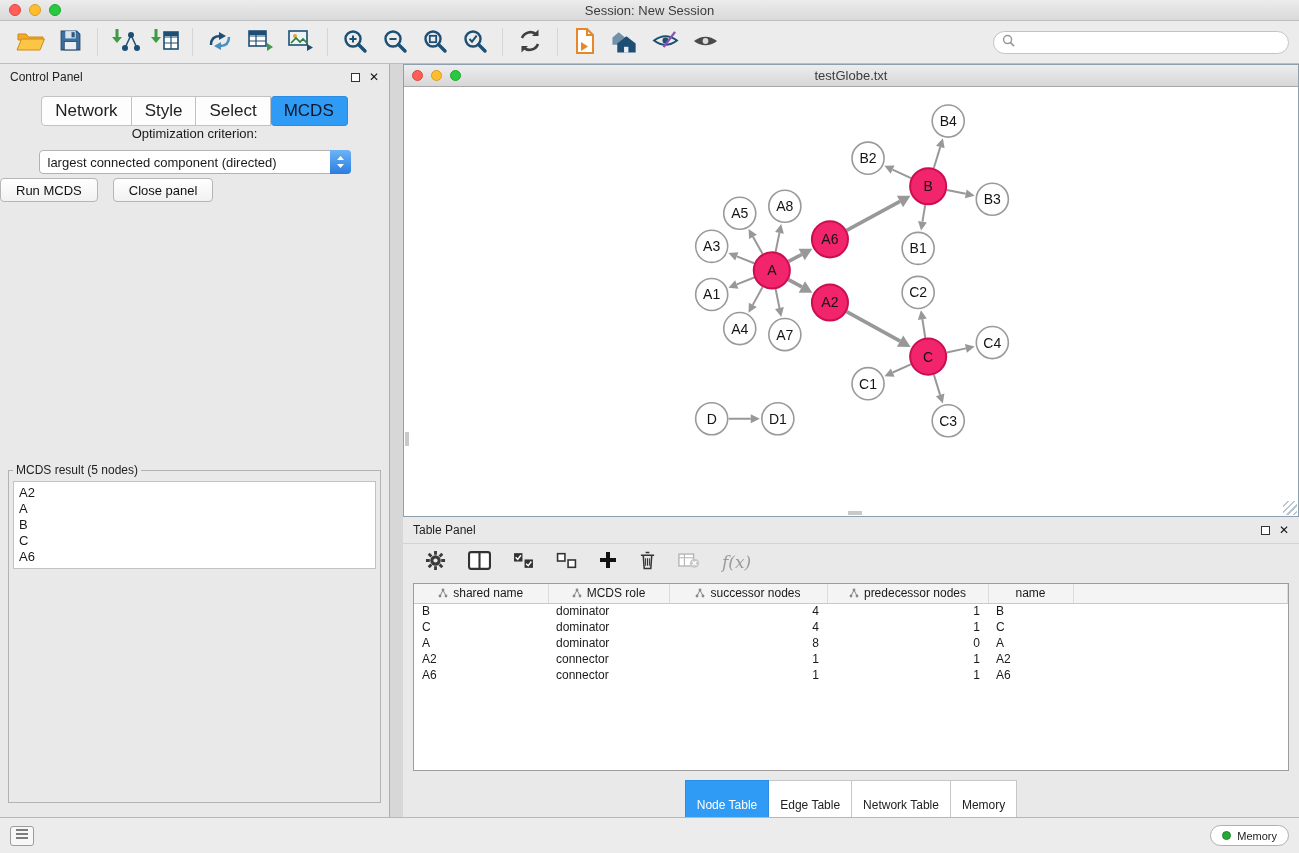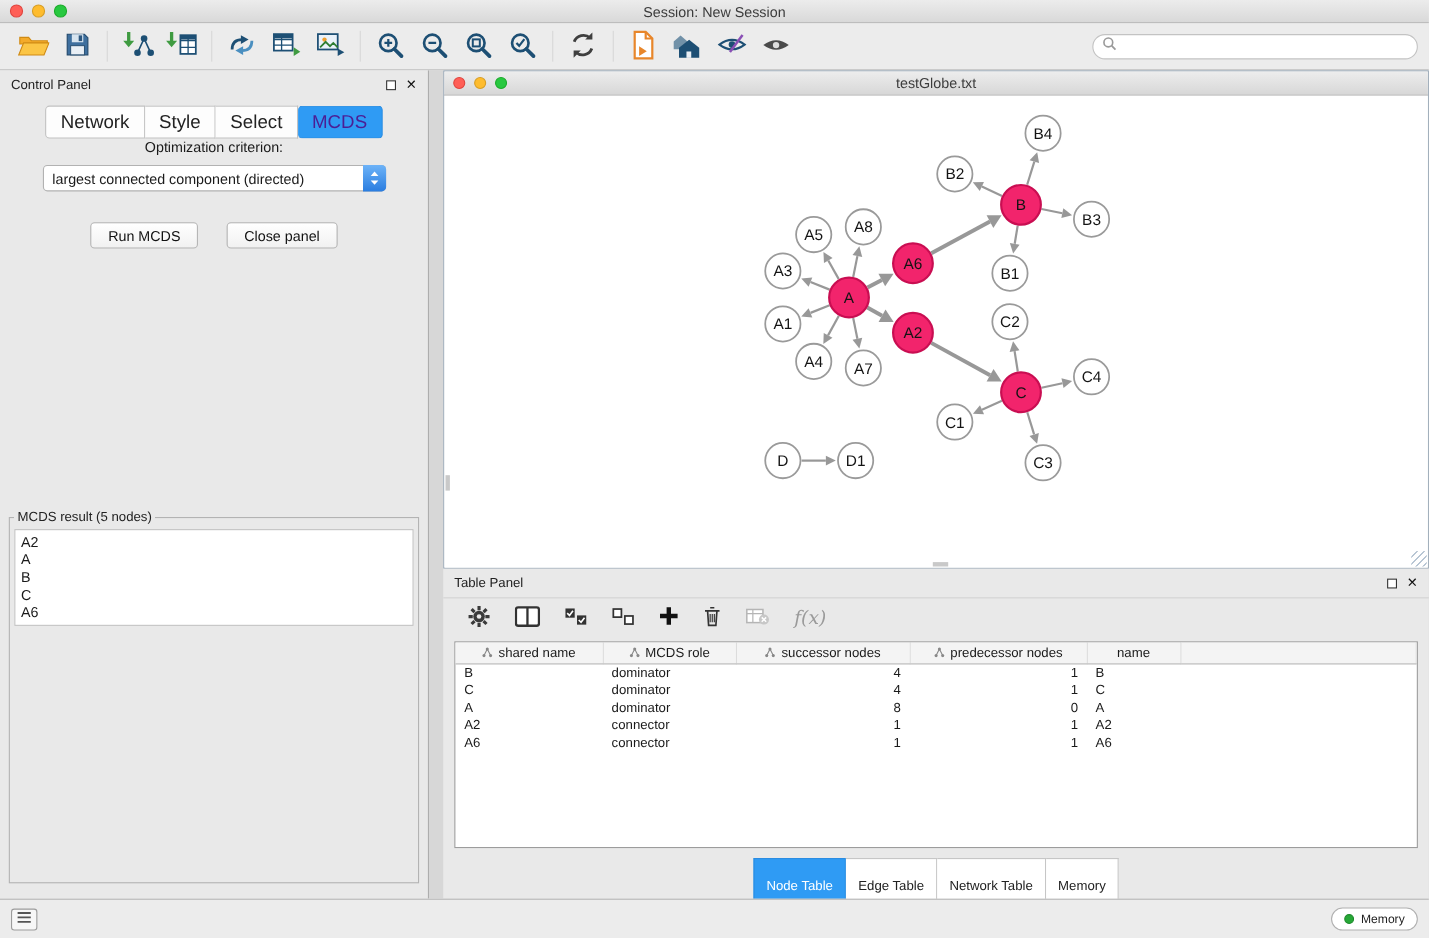--- a/index.html
+++ b/index.html
@@ -33,29 +33,29 @@
   
   .control-panel { width:390px; flex:none; background:#e9e9e9; border-right:1px solid #adadad;
                    display:flex; flex-direction:column; }
   .panel-header { height:26px; display:flex; align-items:center; padding:0 10px; font-size:12px; color:#222; flex:none; }
   .win-btns { margin-left:auto; display:flex; align-items:center; gap:9px; }
   .float-btn { width:9px; height:9px; border:1.5px solid #333; display:inline-block; background:#fff; }
   .close-btn { font-size:12px; font-weight:bold; color:#111; line-height:1; }
   .cp-tabs { display:flex; justify-content:center; margin-top:6px; flex:none; }
   .cp-tab { font-size:17px; padding:4px 13px; background:#fdfdfd; border:1px solid #c2c2c2; border-left:none; color:#222; }
   .cp-tab:first-child { border-left:1px solid #c2c2c2; border-radius:4px 0 0 4px; }
-  .cp-tab.active { background:#2f9bf4; border-color:#2a8ce2; color:#4c1d95; border-radius:4px; }
+  .cp-tab.active { background:#2f9bf4; border-color:#2a8ce2; color:#0f172a; border-radius:4px; }
   .opt-label { text-align:center; font-size:13px; flex:none; }
   .dropdown { width:312px; height:24px; margin:9px auto 0; background:#fff; border:1px solid #b2b2b2;
               border-radius:4px; display:flex; align-items:center; font-size:13px; padding-left:8px;
               position:relative; flex:none; }
   .stepper { position:absolute; right:-1px; top:-1px; width:21px; height:24px;
              background:linear-gradient(#6db3f8,#2a7de0); border-radius:0 4px 4px 0;
              display:flex; align-items:center; justify-content:center; }
-  .btn-row { display:flex; justify-content:center; gap:26px; margin-top:28px; flex:none; }
+  .btn-row { display:flex; gap:15px; margin-top:4px; flex:none; }
   .btn { height:24px; padding:0 15px; font-size:13px; background:linear-gradient(#ffffff,#f1f1f1);
          border:1px solid #b6b6b6; border-radius:4px; color:#111; }
   .result-fieldset { margin:auto 8px 14px; height:340px; border:1px solid #b3b3b3; padding:4px;
                      display:flex; flex-direction:column; }
   .result-fieldset legend { font-size:12px; padding:0 3px; color:#222; }
   .result-list { flex:1; background:#fff; border:1px solid #c2c2c2; font-size:13px; padding:3px 5px; overflow:hidden; }
   .result-item { line-height:16px; }
 
   
   .desktop-gap { width:13px; flex:none; background:#d7d7d7; }

